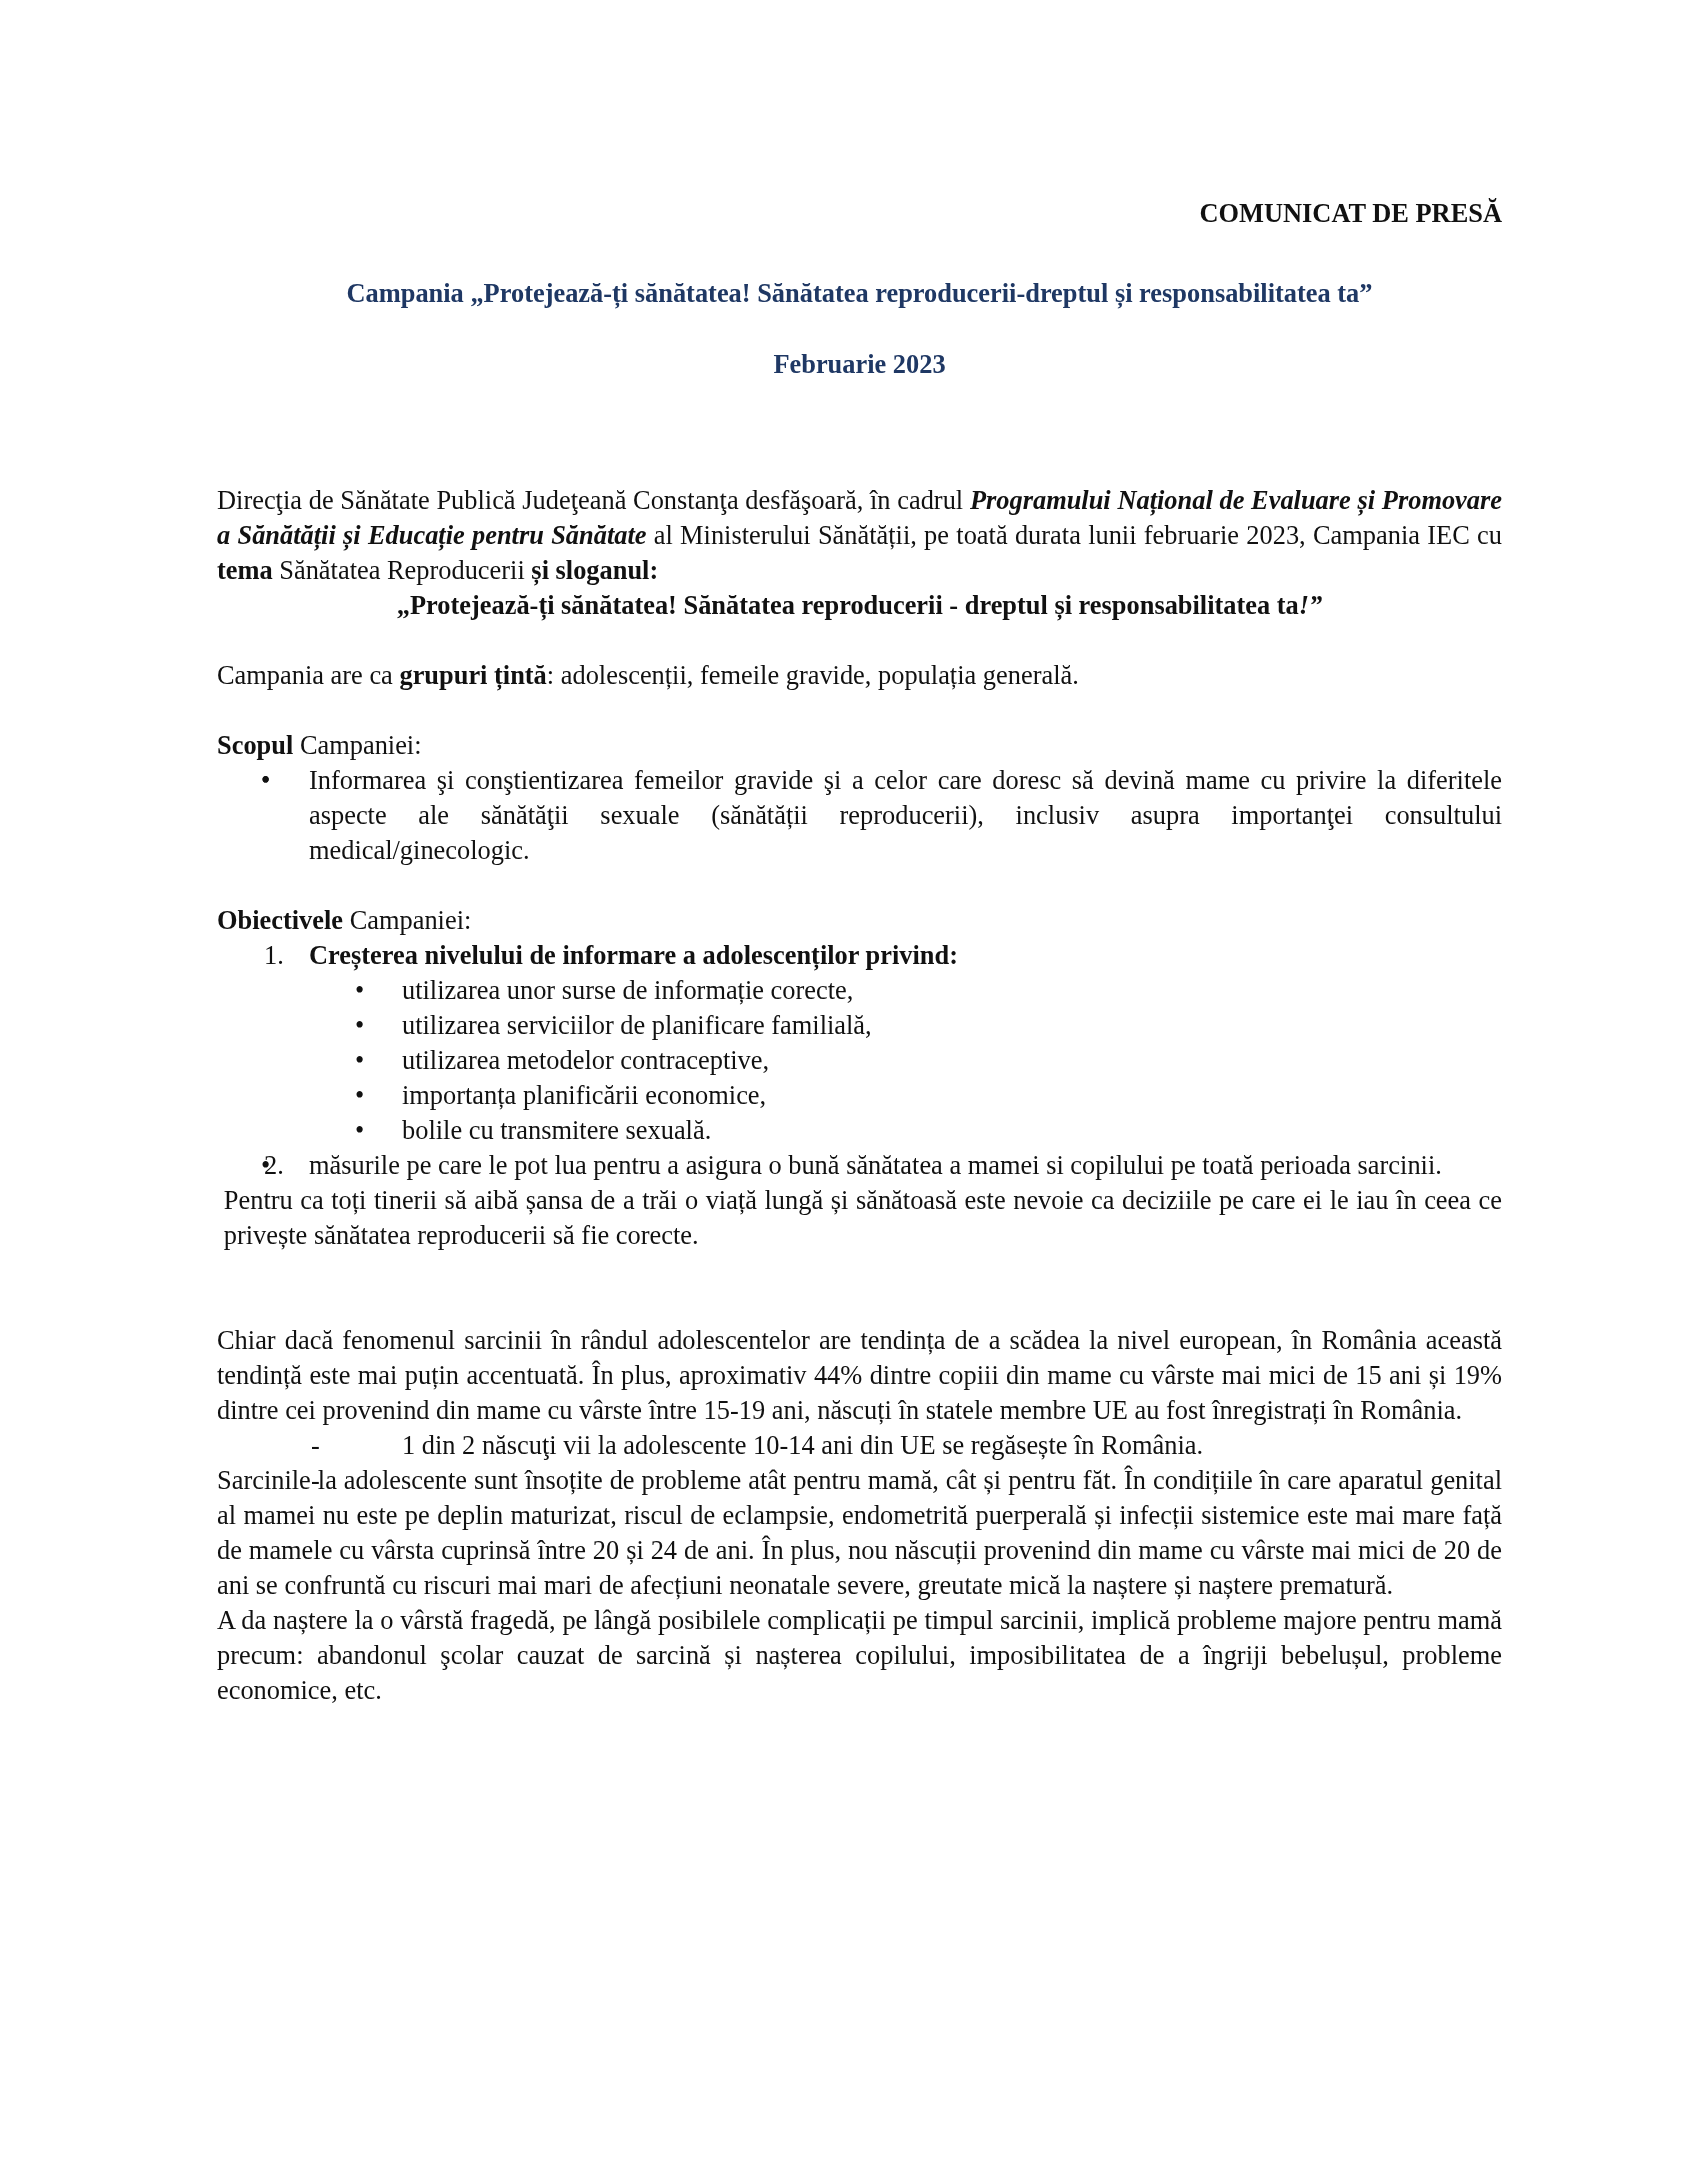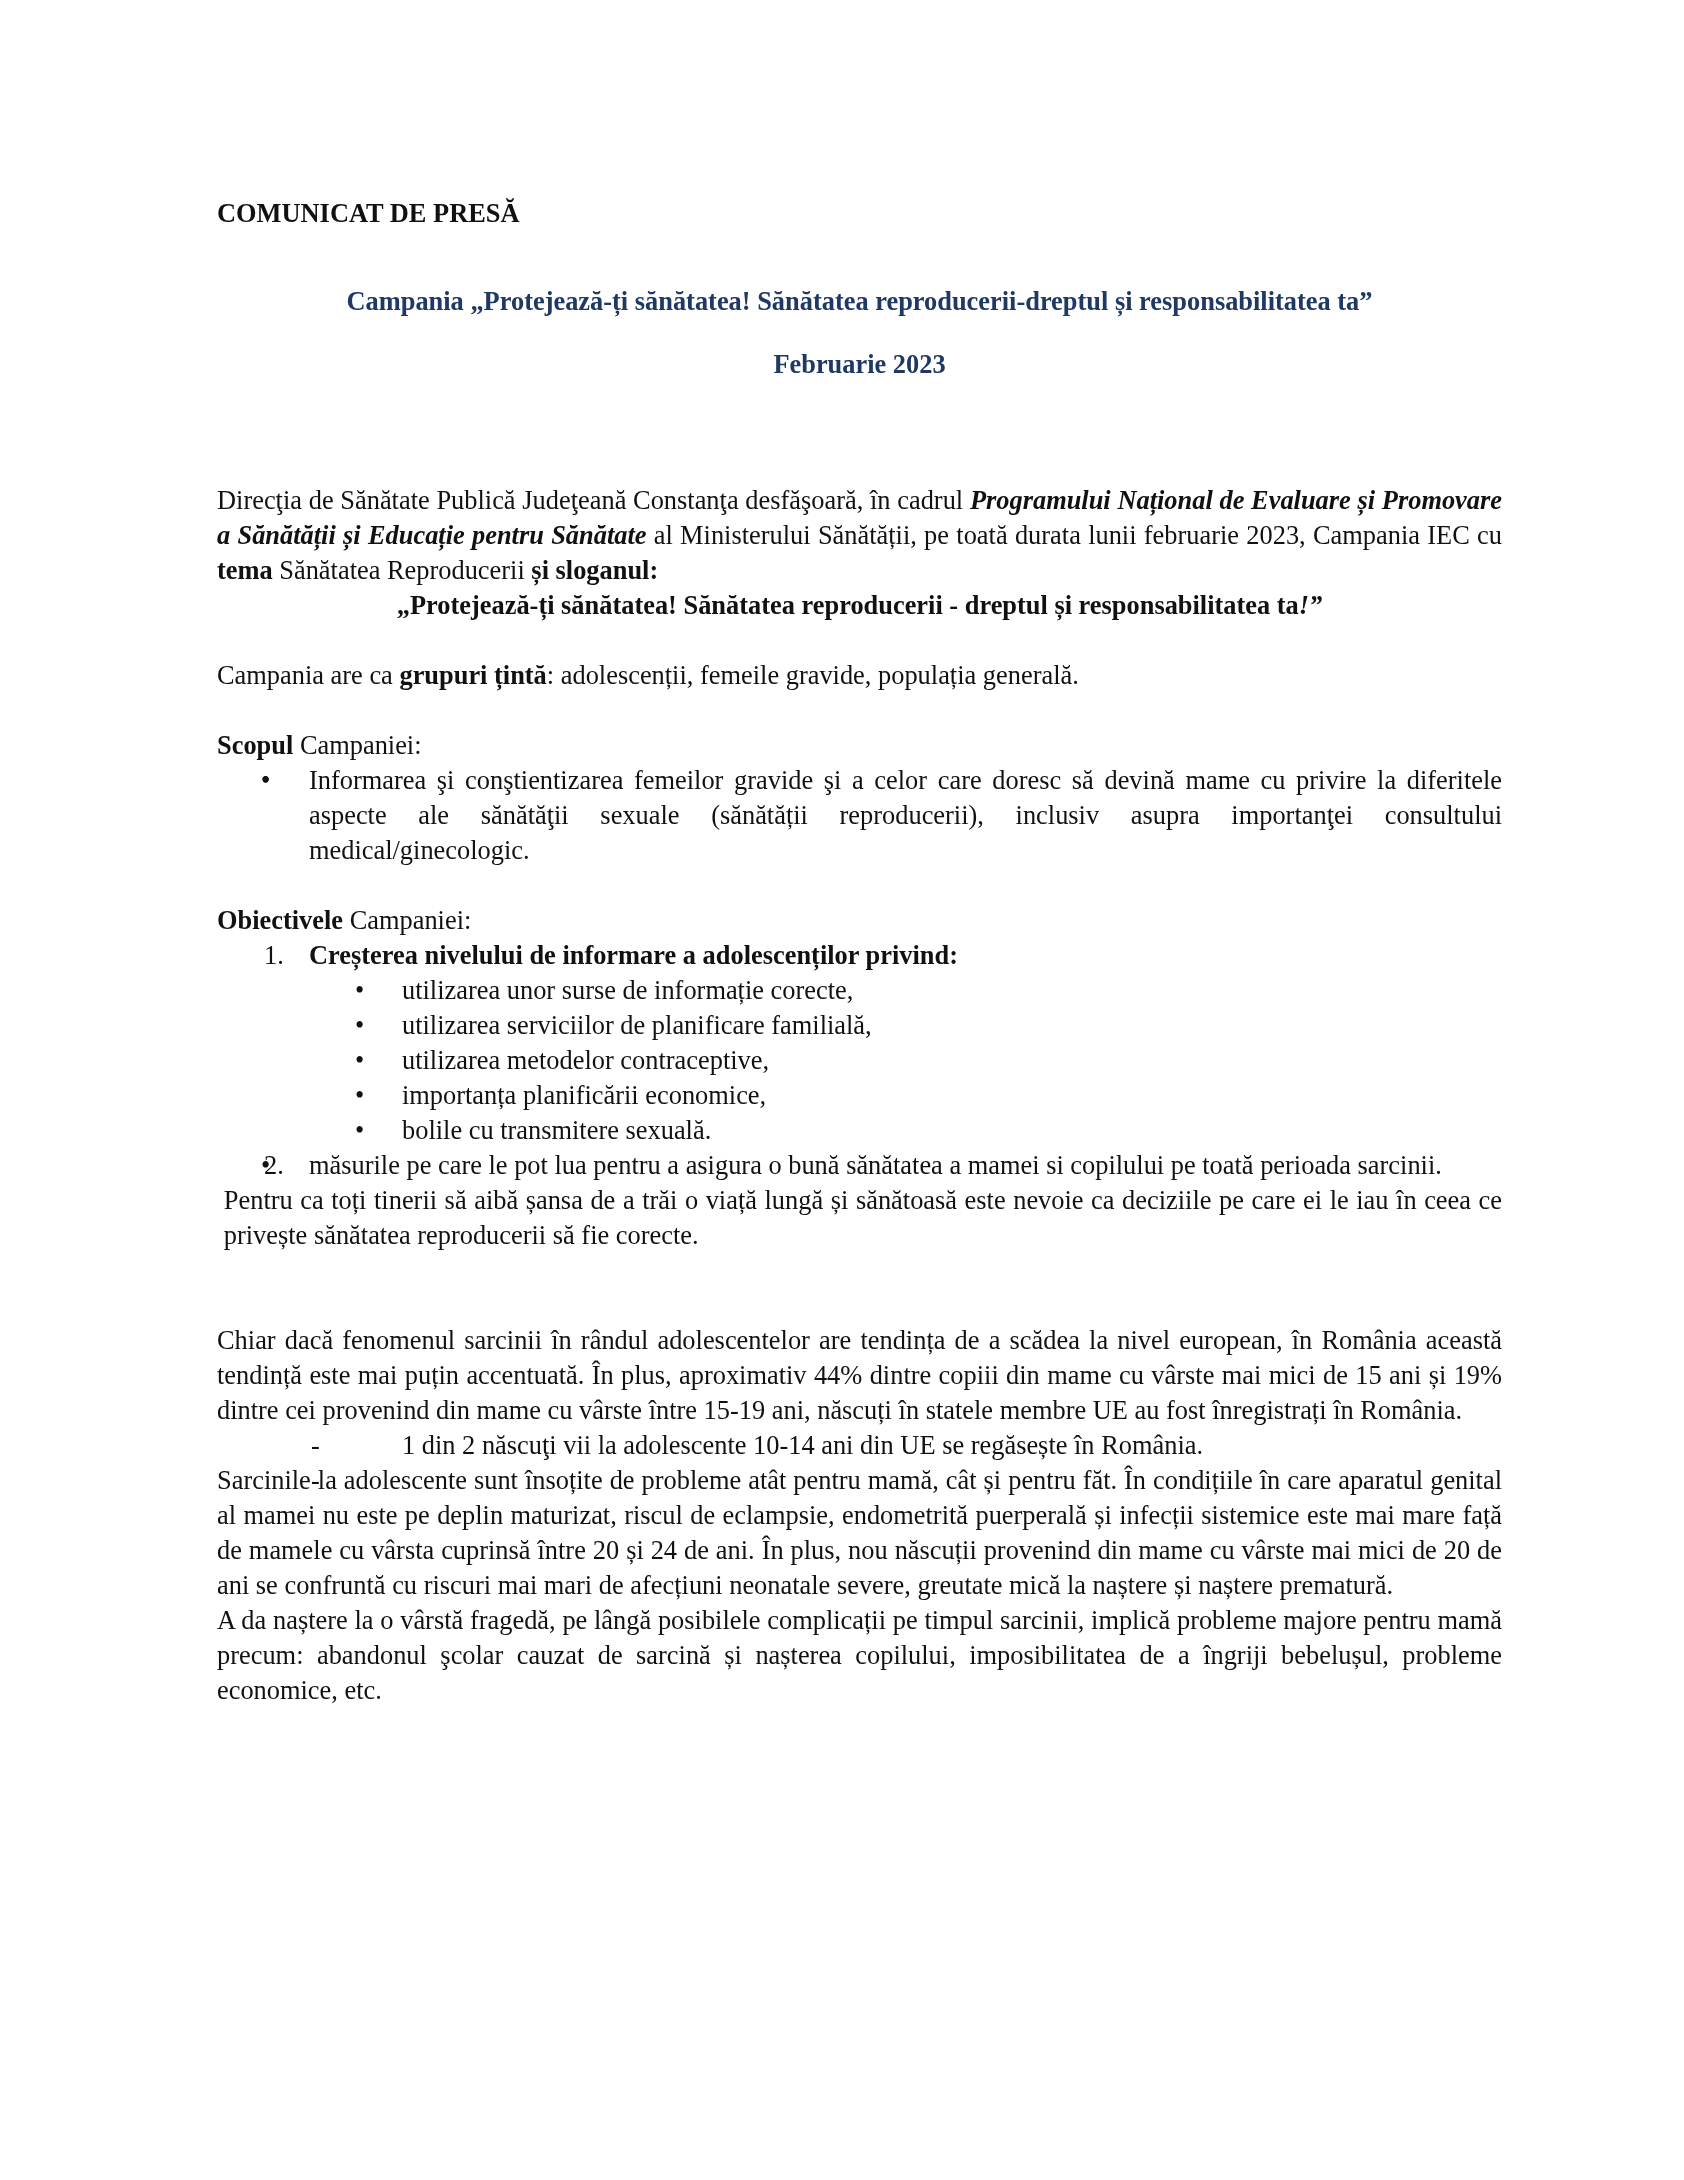--- a/index.html
+++ b/index.html
@@ -1,22 +1,22 @@
 <!DOCTYPE html>
 <html style="font-size:13.6px"><head>
 <meta charset="utf-8">
 <style>
   html, body { margin: 0; padding: 0; background: #ffffff; }
   body { width: 1685px; height: 2181px; position: relative; overflow: hidden;
          font-family: "Liberation Serif", "DejaVu Serif", serif; color: #111111; }
   .page { position: absolute; left: 217px; top: 196px; width: 1285px; font-size: 26.4px; line-height: 35px; }
-  .center { text-align: left; font-weight: bold; }
+  .center { text-align: right; font-weight: bold; }
   .title { font-size: 26.4px; margin: 0; position: absolute; top: 0; left: 0; right: 0; }
   .blue { color: #1f3864; }
-  .subtitle { position: absolute; top: 72px; left: 0; right: 0; margin: 16px; }
+  .subtitle { position: absolute; top: 72px; left: 0; right: 0; margin: 8px; }
   .date { position: absolute; top: 139px; left: 0; right: 0; margin: 12px; }
   .body { position: absolute; top: 247px; left: 0; right: 0; margin-top: 40px; }
   p { margin: 0; text-align: justify; }
   .gap { height: 35px; }
   .bi { font-weight: bold; font-style: italic; }
   b { font-weight: bold; }
   ul.dots, ol.num, ul.sub, ul.dash { list-style: none; margin: 0; padding: 0; }
   .li { position: relative; text-align: justify; }
   .dots .li { padding-left: 92px; }
   .dots .li .mk { position: absolute; left: 44px; top: 0; }

